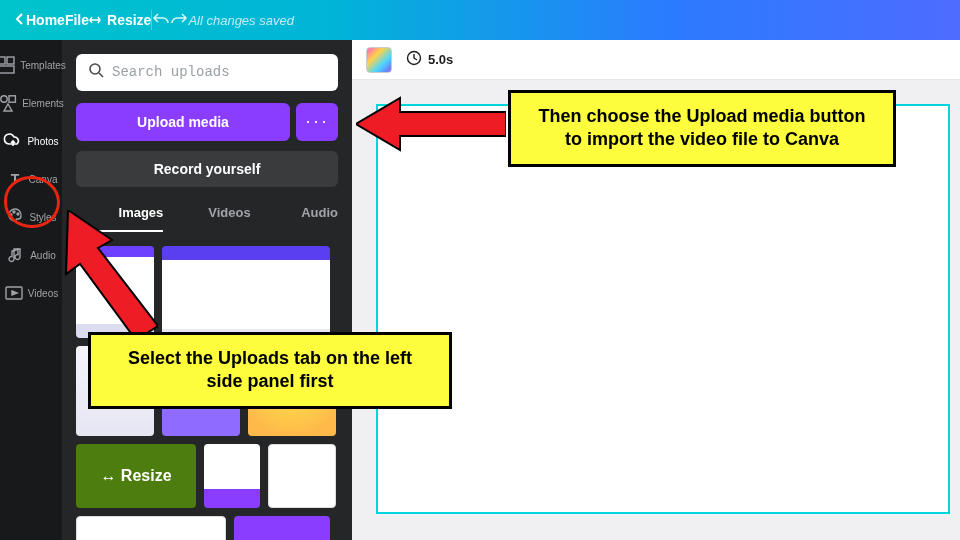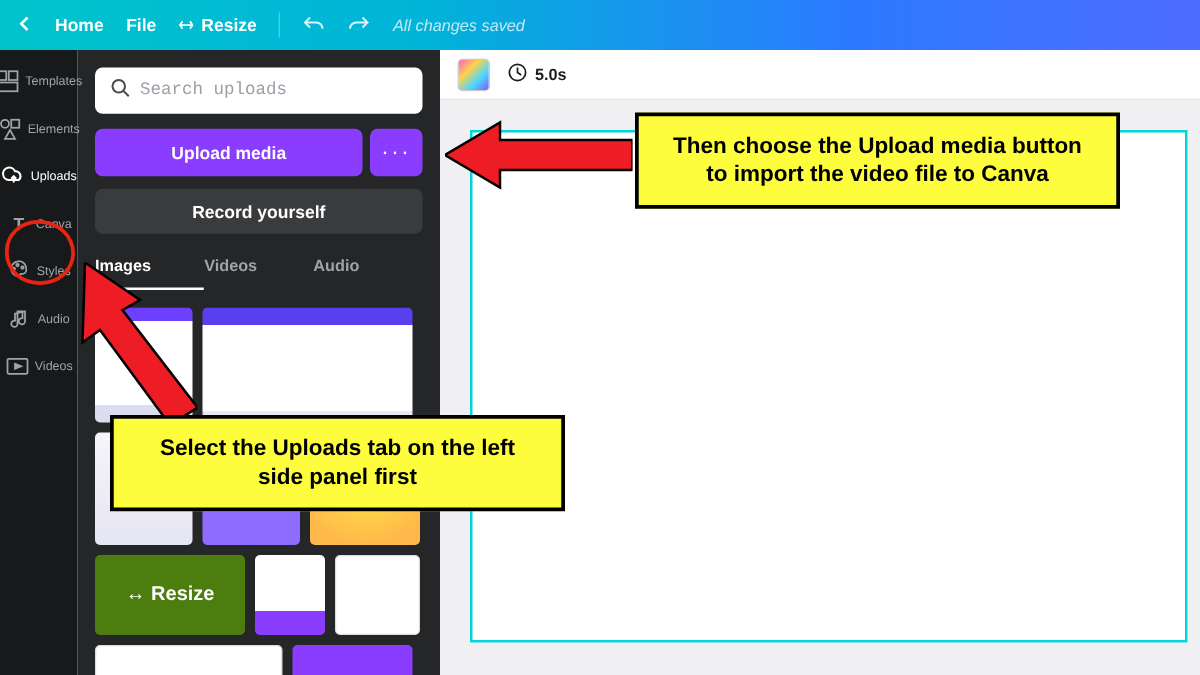--- a/index.html
+++ b/index.html
@@ -1,18 +1,18 @@
 <!DOCTYPE html>
 <html><head>
 <meta charset="utf-8">
 <style>
   * { box-sizing: border-box; margin: 0; padding: 0; font-family: -apple-system, BlinkMacSystemFont, "Segoe UI", sans-serif; }
   body { width: 960px; height: 540px; overflow: hidden; background: #fff; position: relative; }
 
-  .topbar { height: 40px; background: linear-gradient(90deg, #00c4cc 0%, #00b4d8 35%, #2b7bff 70%, #4e6cff 100%); display: flex; align-items: center; padding: 0 14px; gap: 18px; color: #fff; font-size: 14px; font-weight: 600; }
+  .topbar { height: 40px; background: linear-gradient(90deg, #00c4cc 0%, #00b4d8 35%, #2b7bff 70%, #4e6cff 100%); display: flex; align-items: center; padding: 0 14px; color: #fff; font-size: 14px; font-weight: 600; }
   .topbar .sep { width: 1px; height: 20px; background: rgba(255,255,255,.3); }
   .topbar .icon-btn { opacity: .85; }
   .topbar .saved { font-weight: 400; opacity: .75; font-style: italic; font-size: 13px; }
 
   .main { display: flex; height: 500px; }
 
   .rail { width: 62px; background: #18191b; color: #a0a3a8; display: flex; flex-direction: column; align-items: center; padding-top: 6px; }
   .rail-item { width: 62px; display: flex; flex-direction: row; align-items: center; justify-content: center; padding: 9px 0; font-size: 10px; gap: 4px; cursor: pointer; position: relative; }
   .rail-item.active { color: #fff; }
   .rail-icon { width: 20px; height: 20px; display: flex; align-items: center; justify-content: center; }
@@ -20,21 +20,21 @@
 
   .panel { width: 290px; background: #252627; padding: 14px 14px 0 14px; display: flex; flex-direction: column; overflow: hidden; }
   .search { background: #fff; border-radius: 6px; height: 38px; display: flex; align-items: center; padding: 0 12px; gap: 8px; color: #4a4a4a; }
   .search input { border: none; outline: none; flex: 1; font-size: 14px; color: #333; font-family: Liberation Mono, monospace; }
   .search input::placeholder { color: #9aa0a6; }
   .btn-row { margin-top: 12px; display: flex; gap: 6px; }
   .upload-btn { flex: 1; background: #8b3dff; color: #fff; border: none; border-radius: 6px; height: 38px; font-size: 14px; font-weight: 600; cursor: pointer; }
   .upload-more { width: 42px; background: #8b3dff; border: none; border-radius: 6px; color: #fff; font-size: 18px; letter-spacing: 2px; cursor: pointer; }
   .record-btn { margin-top: 10px; background: #3a3b3d; color: #fff; border: none; border-radius: 6px; height: 38px; font-size: 14px; font-weight: 600; cursor: pointer; }
   .tabs { display: flex; margin-top: 18px; }
-  .tab { flex: 1; text-align: left; color: #a0a3a8; font-size: 13px; font-weight: 600; padding-bottom: 10px; cursor: pointer; }
+  .tab { flex: 1; text-align: right; color: #a0a3a8; font-size: 13px; font-weight: 600; padding-bottom: 10px; cursor: pointer; }
   .tab.active { color: #fff; border-bottom: 2px solid #fff; }
   .thumbs { margin-top: 14px; display: flex; flex-wrap: wrap; gap: 8px; overflow: hidden; }
   .thumb { background: #ecebf4; border-radius: 4px; }
   .thumb.t1 { width: 78px; height: 92px; background: linear-gradient(#6d3fff 0 12%, #fff 12% 85%, #dcdcf0 85% 100%); }
   .thumb.t2 { width: 168px; height: 92px; background: linear-gradient(#5a3ff0 0 15%, #fff 15% 90%, #e8e8f5 90% 100%); }
   .thumb.t3 { width: 78px; height: 90px; background: linear-gradient(#f5f5fa, #e6e5f3); }
   .thumb.t4 { width: 78px; height: 90px; background: linear-gradient(#222 0 10%, #8f6bff 10% 100%); }
   .thumb.t5 { width: 88px; height: 90px; background: radial-gradient(circle at 50% 40%, #ffd54a 30%, #ffb84a 80%); }
   .thumb.t6 { width: 120px; height: 64px; background: #4d7c0f; display:flex; align-items:center; justify-content:center; color:#fff; font-weight:700; font-size:16px; }
   .thumb.t7 { width: 56px; height: 64px; background: linear-gradient(#fff 0 70%, #8b3dff 70% 100%); }
@@ -104,21 +104,21 @@
         </span>
       <span>Elements</span>
     </div>
     <div class="rail-item active">
       <span class="rail-icon">
           <svg viewBox="0 0 20 20" stroke="#fff" fill="none" stroke-width="1.6">
             <path d="M6 13a5 5 0 115-7 4 4 0 013 7H6z"></path>
             <path d="M10 15v-5m-2 2l2-2 2 2"></path>
           </svg>
         </span>
-      <span>Uploads</span>
+      <span>Photos</span>
     </div>
     <div class="rail-item">
       <span class="rail-icon">
           <svg viewBox="0 0 20 20">
             <text x="10" y="15" font-size="14" text-anchor="middle" fill="#a0a3a8" font-family="serif" font-weight="bold">T</text>
           </svg>
         </span>
       <span>Canva</span>
     </div>
     <div class="rail-item">

